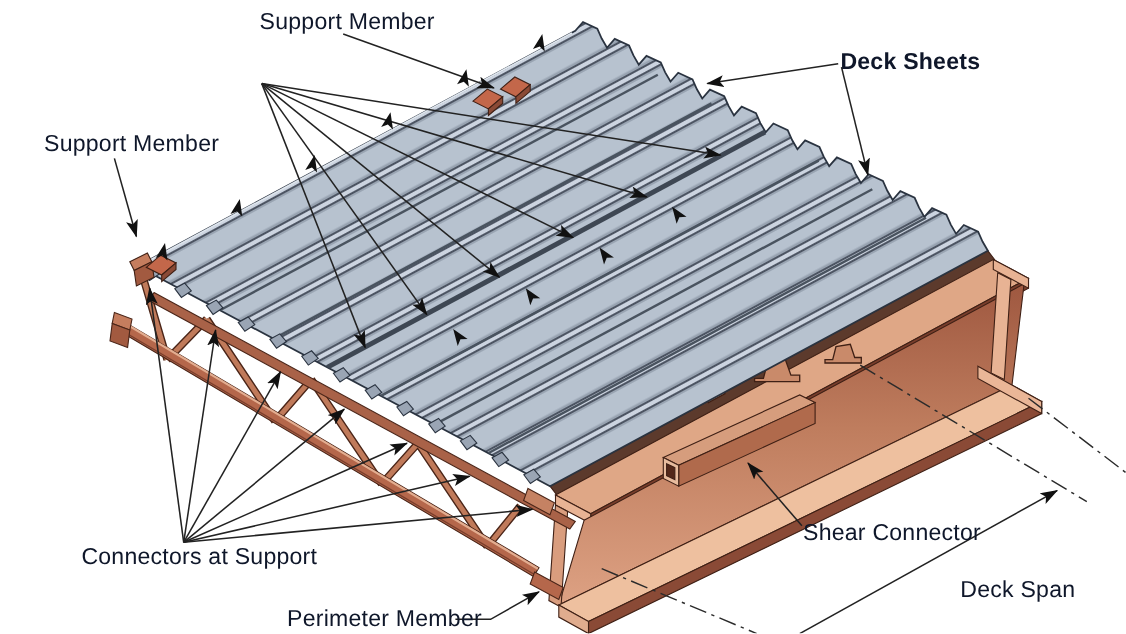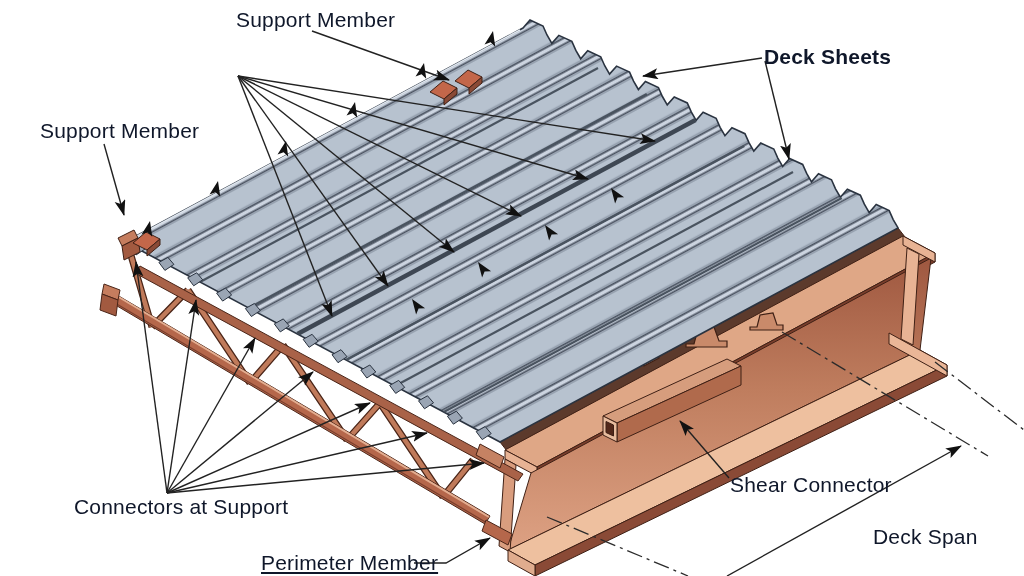--- a/index.html
+++ b/index.html
@@ -6,21 +6,21 @@
   .stage{position:relative;width:1024px;height:576px;background:#fff;overflow:hidden;
          font-family:"Liberation Sans", sans-serif;}
   .stage svg{position:absolute;left:0;top:0;}
   .diagram-label{position:absolute;font-size:21px;color:#0f172a;white-space:nowrap;
                  letter-spacing:.2px;line-height:19px;}
   #lbl-support-member-top{left:236px;top:10px;}
   #lbl-deck-sheets{left:764px;top:47px;font-weight:bold;}
   #lbl-connectors-side-lap{left:40px;top:64px;}
   #lbl-support-member-left{left:40px;top:121px;}
   #lbl-connectors-support{left:74px;top:497px;}
-  #lbl-perimeter-member{left:261px;top:553px;text-decoration:underline;}
+  #lbl-perimeter-member{left:261px;top:553px;}
   #lbl-shear-connector{left:730px;top:475px;}
   #lbl-deck-span{left:840px;top:527px;margin-left:33px;}
 </style>
 </head>
 <body>
 
 <div class="stage">
 <svg width="1024" height="576" viewBox="0 0 1024 576">
   <defs>
     <pattern id="ribs" width="40" height="30" patternUnits="userSpaceOnUse" patternTransform="rotate(-28.3)">

